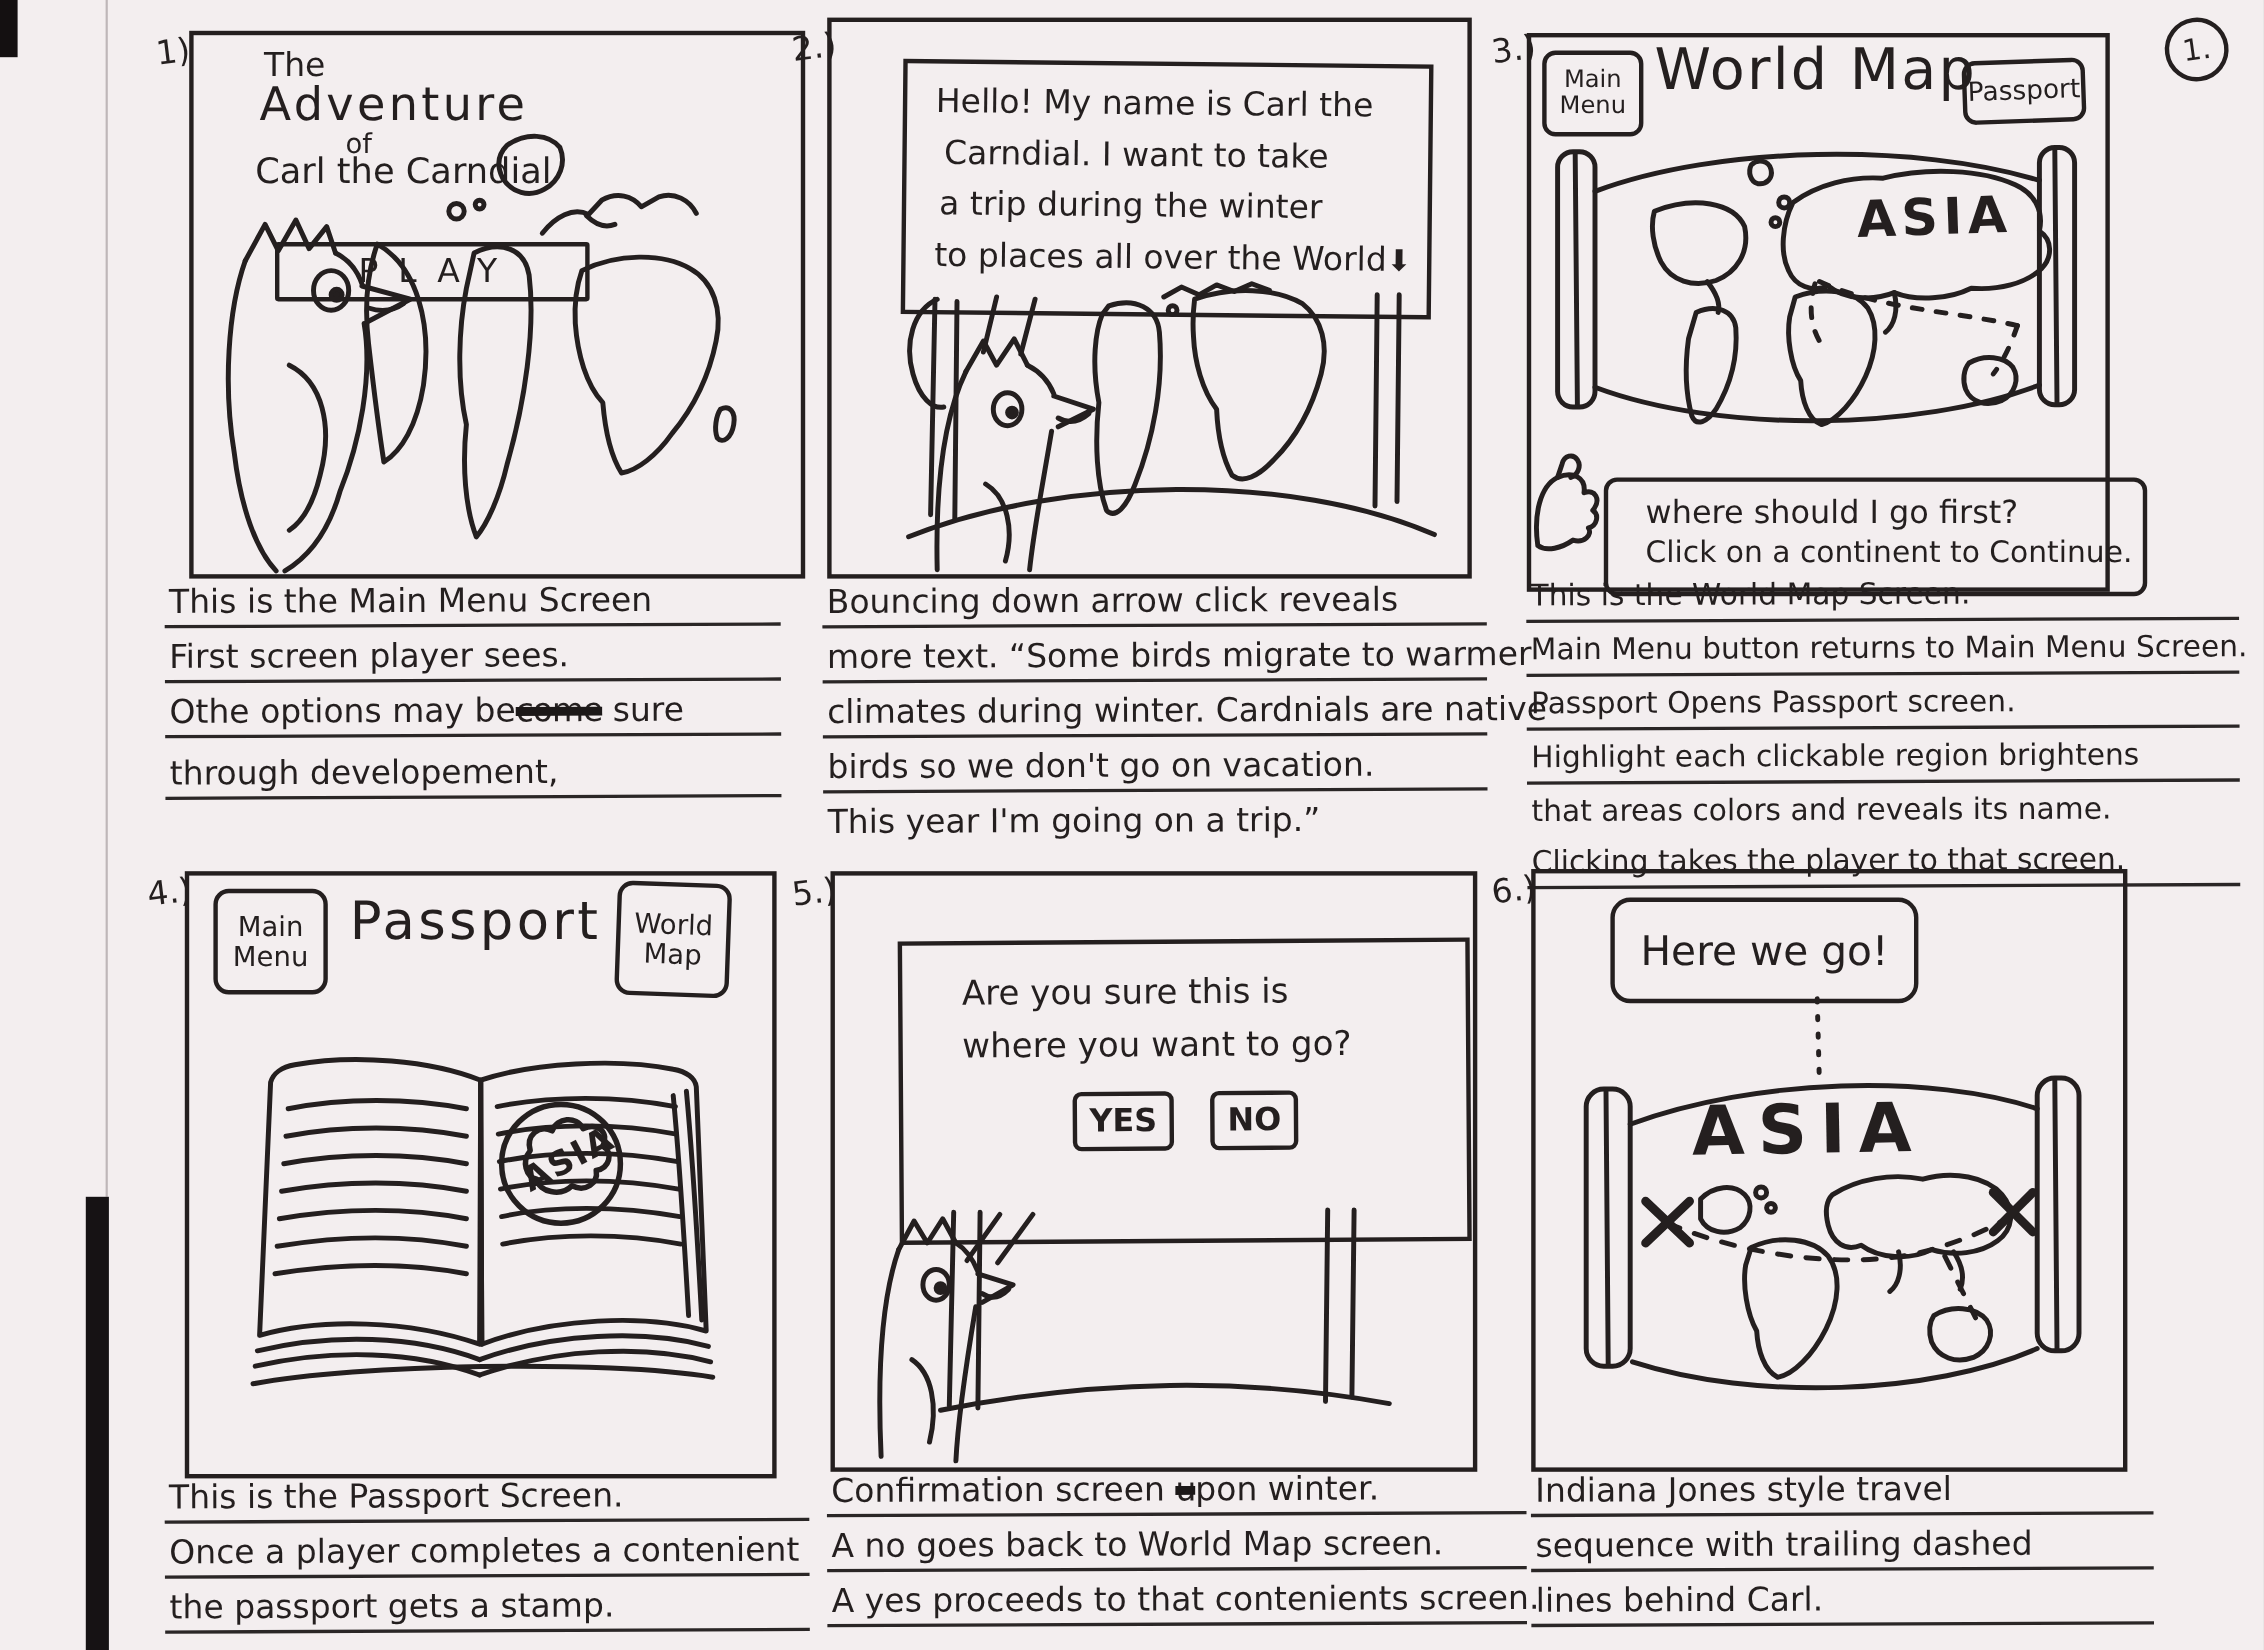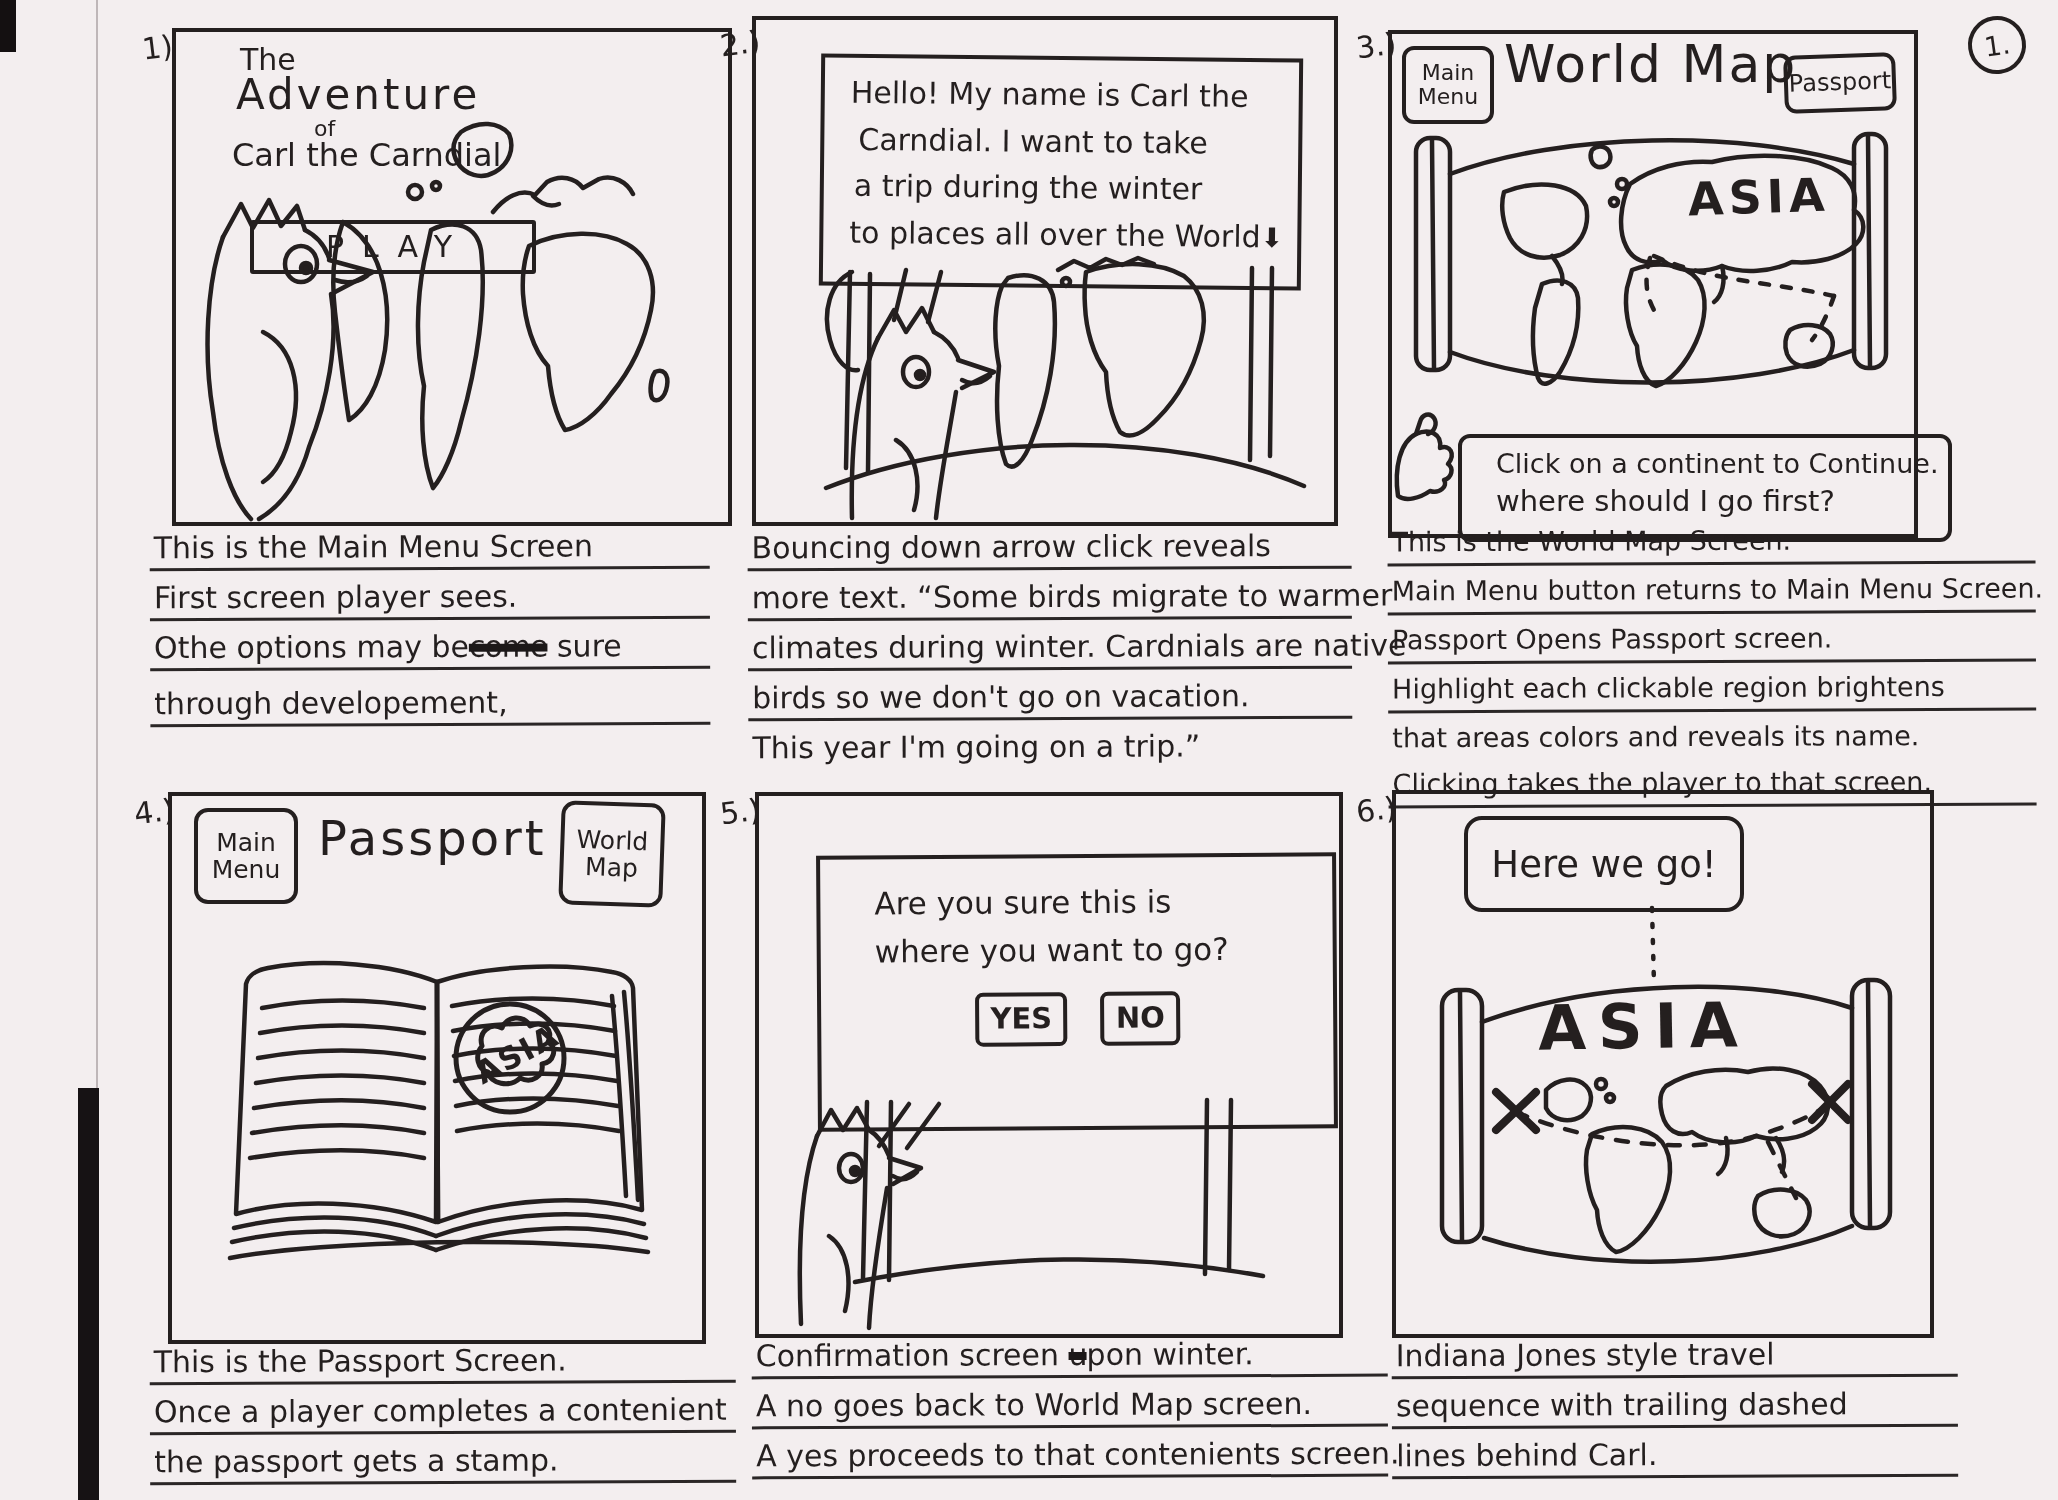--- a/index.html
+++ b/index.html
@@ -59,21 +59,21 @@
           <path d="M300,180 C312,165 328,156 342,163 L354,150 C368,142 382,146 390,156 L406,147 C420,142 434,150 440,162"></path>
           <path d="M340,164 C348,172 356,176 366,172"></path>
           <path d="M268,100 C286,88 306,90 316,102 C322,116 316,132 302,140 C288,148 272,143 264,130 C258,118 260,108 268,100 Z"></path>
           <circle cx="222" cy="160" r="7"></circle>
           <circle cx="243" cy="154" r="4"></circle>
         </g>
       </g>
     </svg>
     <div class="handtext" style="left:64px;top:10px;font-size:30px;">The</div>
     <div class="handtext" style="left:60px;top:38px;font-size:42px;letter-spacing:3px;">Adventure</div>
-    <div class="handtext" style="left:138px;top:84px;font-size:22px;">of</div>
+    <div class="handtext" style="left:138px;top:84px;font-size:25px;">of</div>
     <div class="handtext" style="left:56px;top:104px;font-size:32px;">Carl the Carndial</div>
     <div class="btn" style="left:74px;top:156px;width:268px;height:46px;border-radius:3px;font-size:30px;letter-spacing:18px;padding-left:10px;margin-top:32px;">PLAY</div>
   </div>
   <div class="cap" style="left:150px;top:528px;width:560px;">
     <div class="line">This is the Main Menu Screen</div>
     <div class="line">First screen player sees.</div>
     <div class="line"><span>Othe options may be</span><span class="scribble">come</span><span> sure</span></div>
     <div class="line" style="margin-top:14px;">through developement,</div>
   </div>
 
@@ -158,22 +158,22 @@
           <path d="M6,462 C2,434 8,408 24,400 C38,394 50,400 48,414 C58,410 64,420 56,430 C62,434 60,444 52,446 C56,452 48,460 38,457 C28,464 14,468 6,462 Z"></path>
           <path d="M24,400 L28,388 C30,380 38,378 42,384 C46,390 42,398 36,400"></path>
         </g>
       </g>
     </svg>
     <div class="btn" style="left:10px;top:12px;width:84px;height:70px;">Main Menu</div>
     <div class="handtext" style="left:112px;top:0px;font-size:52px;letter-spacing:2px;">World Map</div>
     <div class="btn" style="left:392px;top:20px;width:104px;height:50px;transform:rotate(-2deg);font-size:24px;">Passport</div>
     <div class="handtext" style="left:296px;top:136px;font-size:46px;font-weight:bold;letter-spacing:5px;transform:rotate(-2deg);">ASIA</div>
     <div class="sign" style="left:66px;top:400px;width:452px;height:92px;border-radius:12px;padding:8px 0 0 34px;">
+      <div class="sline" style="font-size:29px;line-height:1.35;">where should I go first?</div>
       <div class="sline" style="font-size:27px;line-height:1.35;">Click on a continent to Continue.</div>
-      <div class="sline" style="font-size:29px;line-height:1.35;">where should I go first?</div>
     </div>
   </div>
   <div class="cap" style="left:1388px;top:524px;width:648px;">
     <div class="line" style="font-size:27px;">This is the World Map Screen.</div>
     <div class="line" style="font-size:27px;">Main Menu button returns to Main Menu Screen.</div>
     <div class="line" style="font-size:27px;">Passport Opens Passport screen.</div>
     <div class="line" style="font-size:27px;">Highlight each clickable region brightens</div>
     <div class="line no-ul" style="font-size:27px;">that areas colors and reveals its name.</div>
     <div class="line" style="font-size:27px;">Clicking takes the player to that screen.</div>
   </div>

